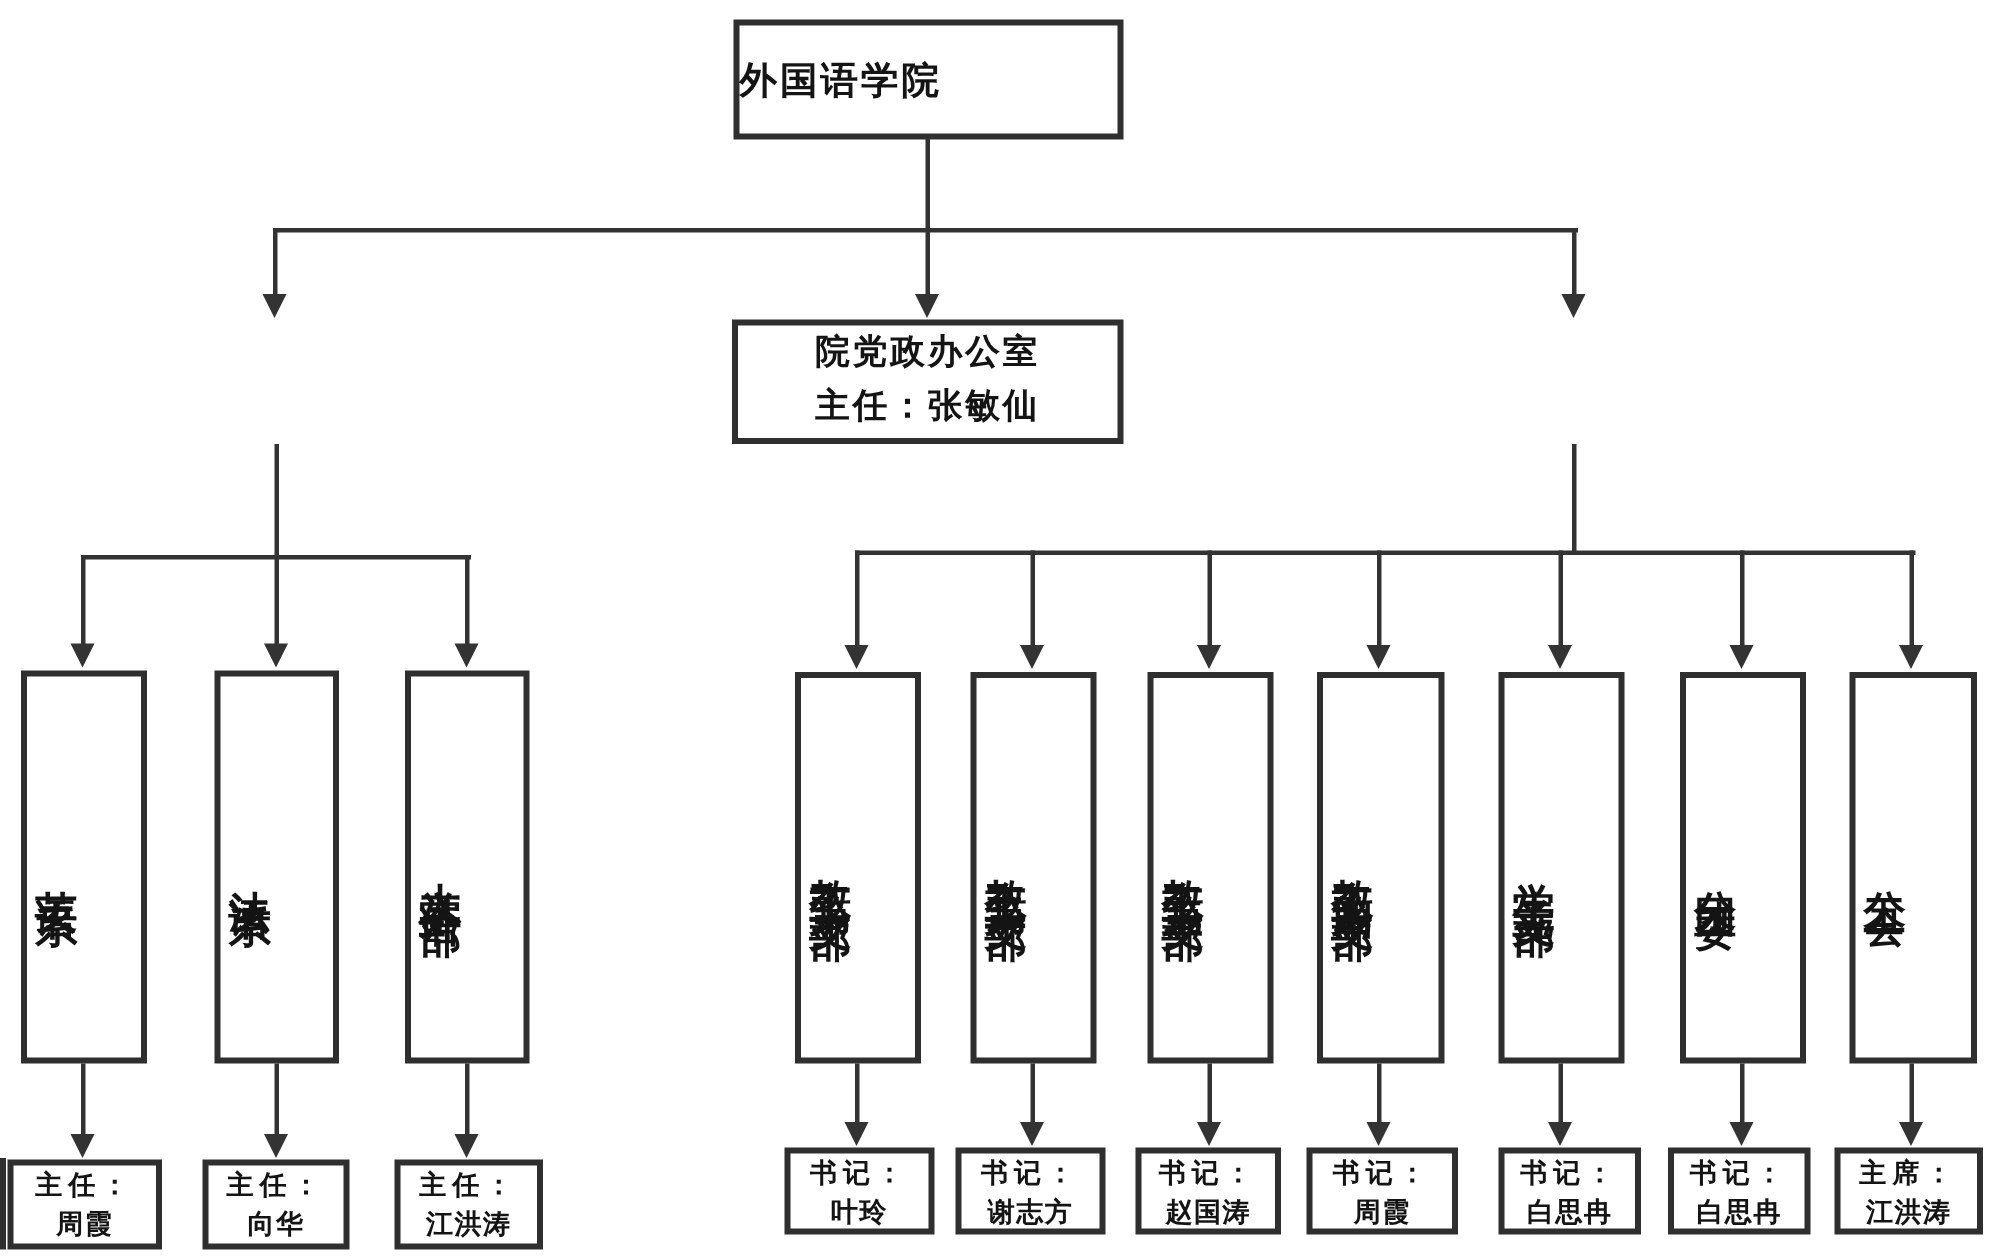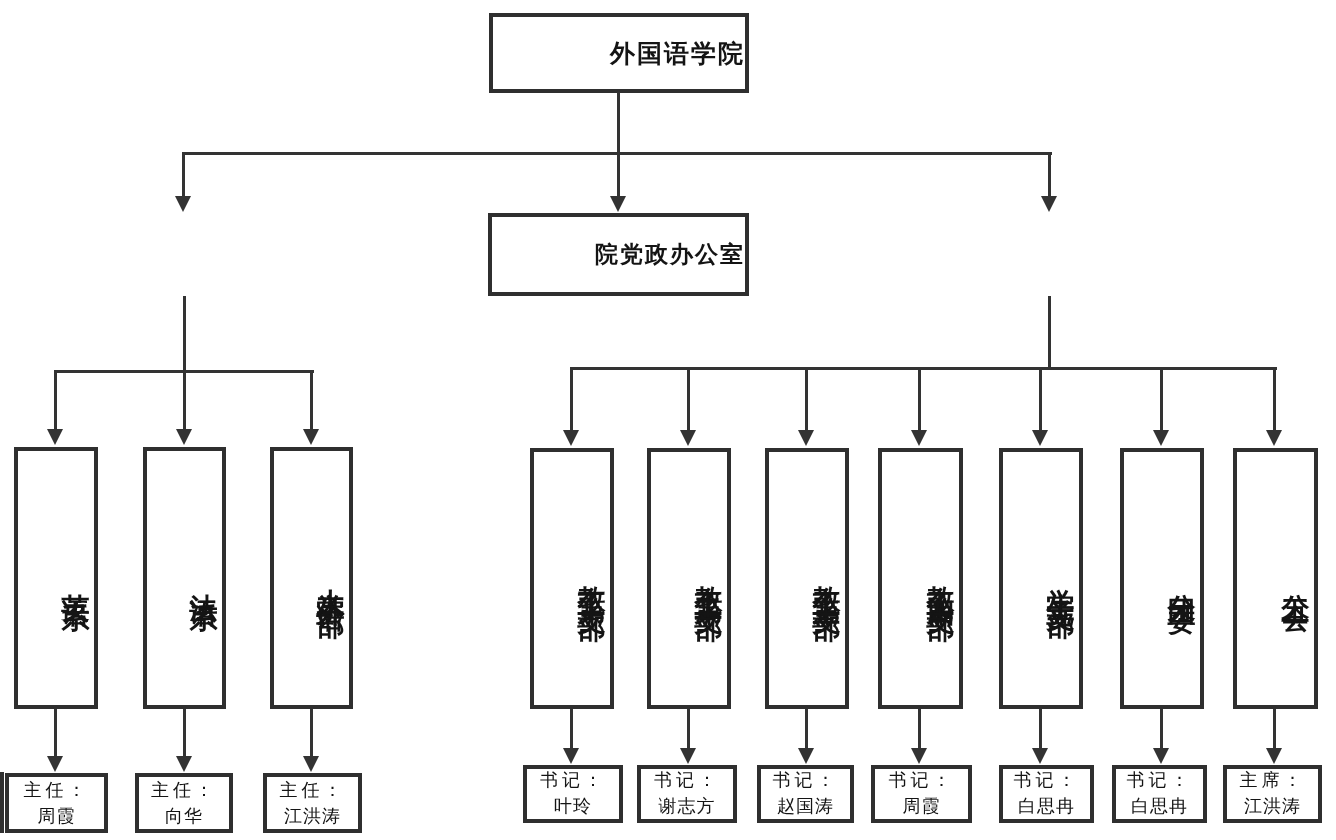--- a/index.html
+++ b/index.html
@@ -15,36 +15,36 @@
     overflow: hidden;
     color: #141414;
   }
   .box {
     position: absolute;
     box-sizing: border-box;
     border: 4px solid #2f2f2f;
     background: #ffffff;
     display: flex;
     align-items: center;
-    justify-content: flex-end;
+    justify-content: flex-start;
     text-align: center;
   }
   .hbox { font-weight: bold; font-size: 25px; letter-spacing: 2px; }
-  .twoline { flex-direction: row; font-weight: bold; font-size: 23px; line-height: 1.55; letter-spacing: 2px; }
+  .twoline { flex-direction: column; font-weight: bold; font-size: 23px; line-height: 1.55; letter-spacing: 2px; }
   .vbox .vlabel {
     writing-mode: vertical-rl;
     text-orientation: upright;
     font-weight: bold;
     font-size: 28px;
     letter-spacing: 5px;
     white-space: nowrap;
   }
   .lbox {
     flex-direction: column;
-    font-weight: normal;
+    font-weight: bold;
     font-size: 18px;
     line-height: 1.45;
     border-width: 4px;
   }
   .lbox .role { letter-spacing: 4px; }
   .lbox .name { letter-spacing: 1px; }
   .vl { position: absolute; width: 3px; background: #333333; }
   .hl { position: absolute; height: 3px; background: #333333; }
   .arrow {
     position: absolute;
@@ -71,20 +71,21 @@
 
   <div class="vl" style="left:617px; top:152px; height:46px;"></div>
   <div class="arrow" style="left:610px; top:196px;"></div>
 
   <div class="vl" style="left:1048px; top:152px; height:46px;"></div>
   <div class="arrow" style="left:1041px; top:196px;"></div>
 
 
   <div class="box twoline" style="left:488px; top:213px; width:261px; height:83px;">
     <span>院党政办公室</span>
+    <span>主任：张敏仙</span>
   </div>
 
 
   <div class="vl" style="left:183px; top:296px; height:76px;"></div>
   <div class="hl" style="left:55px; top:370px; width:259px;"></div>
 
   <div class="vl" style="left:54px; top:370px; height:60px;"></div>
   <div class="arrow" style="left:47px; top:429px;"></div>
   <div class="vl" style="left:183px; top:370px; height:60px;"></div>
   <div class="arrow" style="left:176px; top:429px;"></div>

